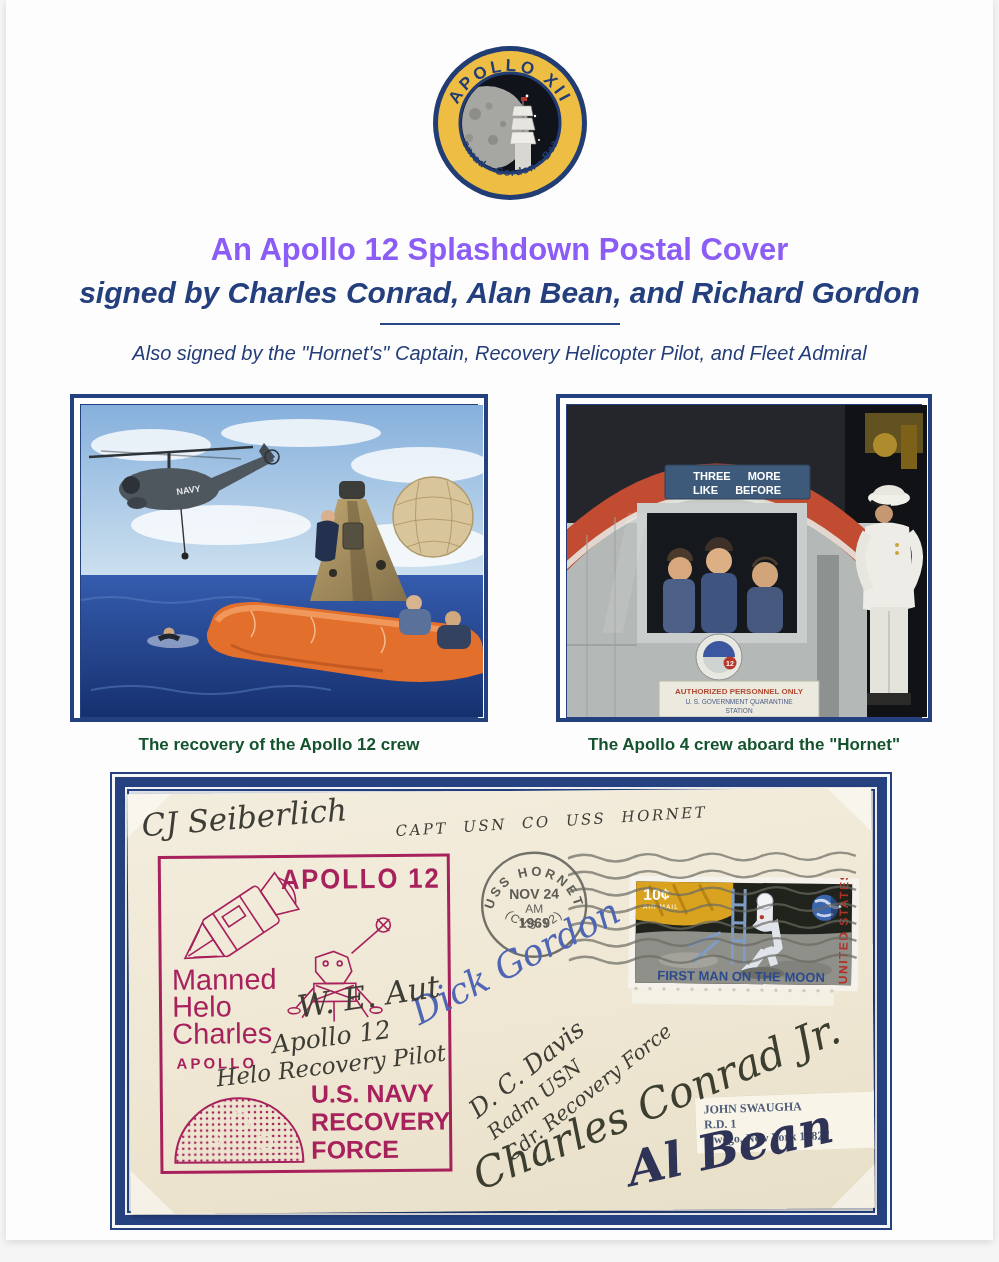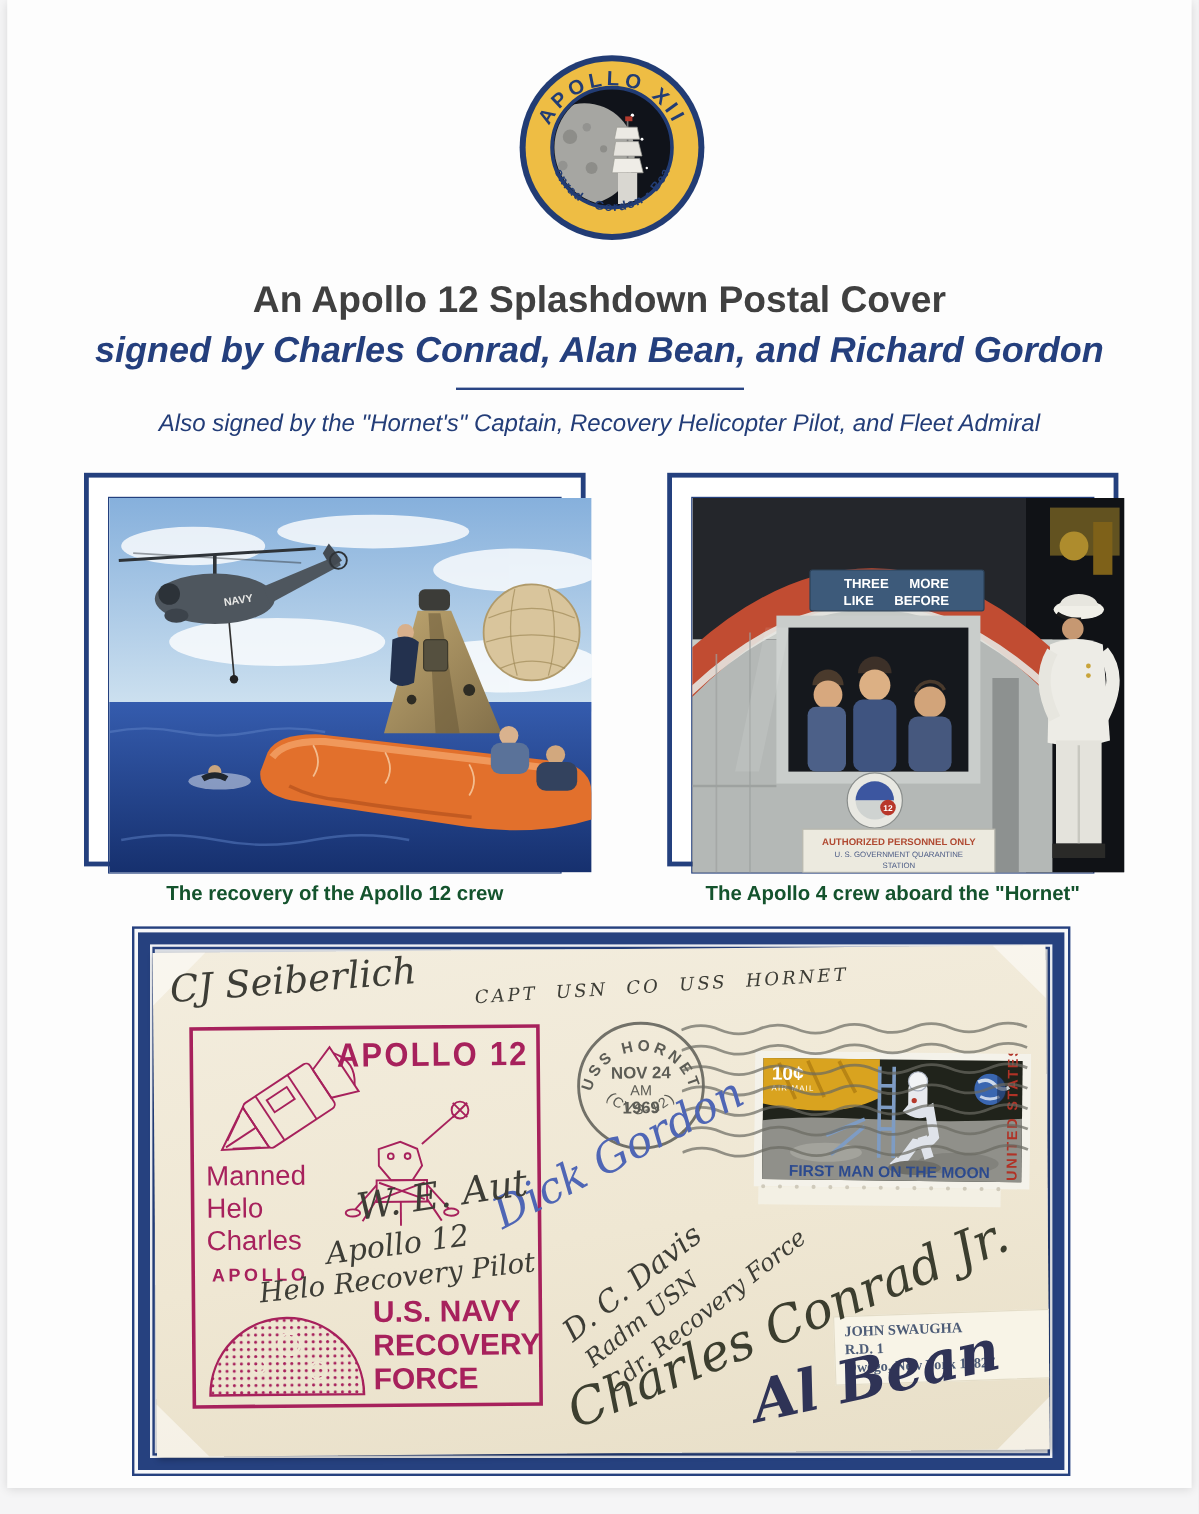--- a/index.html
+++ b/index.html
@@ -1,45 +1,45 @@
 <!DOCTYPE html>
 <html><head>
 <meta charset="utf-8">
 <style>
   html,body{margin:0;padding:0;background:#e9e9eb;}
   .page{position:relative;width:999px;height:1262px;background:#f5f5f6;overflow:hidden;
         font-family:"Liberation Sans",sans-serif;}
   .sheet{position:absolute;left:6px;top:0;width:987px;height:1240px;background:#fdfdfd;
          box-shadow:0 2px 8px rgba(0,0,0,.12);}
   .abs{position:absolute;}
-  .page-title{left:0;top:232px;width:100%;text-align:center;font-size:31px;font-weight:bold;color:#404040;}
+  .page-title{left:0;top:232px;width:100%;text-align:center;font-size:31px;font-weight:bold;color:#8b5cf6;}
   .page-subtitle{left:0;top:276px;width:100%;text-align:center;font-size:30px;font-weight:bold;
                  font-style:italic;color:#243f7d;}
   .title-divider{left:380px;top:323px;width:240px;border-top:2px solid #2a4584;}
   .tagline{left:0;top:342px;width:100%;text-align:center;font-size:20px;font-style:italic;color:#233d78;}
-  .photo-frame{background:#fff;border:4px solid #24407e;padding:16px;box-sizing:border-box;}
+  .photo-frame{background:#fff;border:4px solid #24407e;padding:6px;box-sizing:border-box;}
   .photo-inner{border:1px solid #24407e;line-height:0;}
   .caption{font-size:17px;font-weight:600;color:#14532d;text-align:center;}
   
   .cover-mat{left:110px;top:772px;width:782px;height:458px;border:2px solid #26417f;
              background:#f7f8fa;padding:3px;box-sizing:border-box;}
   .mat-band{width:100%;height:100%;background:#26417f;padding:10px;box-sizing:border-box;}
   .mat-pin{width:100%;height:100%;background:#eef0f4;padding:2px;box-sizing:border-box;}
   .mat-line{width:100%;height:100%;border:2px solid #26417f;box-sizing:border-box;background:#dfe2e8;}
   .envelope{position:relative;width:100%;height:100%;
             background:linear-gradient(172deg,#f3edde 0%,#efe7d3 55%,#e8dfc8 100%);
             transform:rotate(-0.5deg);box-shadow:1px 2px 5px rgba(0,0,0,.3);overflow:hidden;}
   .corner{position:absolute;width:62px;height:62px;background:rgba(255,255,255,.5);}
   .hand{font-family:"DejaVu Serif",serif;font-style:italic;white-space:nowrap;}
   .ink-black{color:#3d3d36;}
   .ink-blue{color:#4f66b5;}
   .cachet{left:30px;top:62px;width:292px;height:318px;border:3px solid #a7215c;box-sizing:border-box;}
   .cachet-title{position:absolute;right:6px;top:6px;font-size:28px;font-weight:bold;letter-spacing:2px;
                 color:#a7215c;transform:scaleX(.92);transform-origin:right;}
-  .cachet-mll{position:absolute;left:10px;top:108px;font-size:23px;line-height:27px;color:#a7215c;}
+  .cachet-mll{position:absolute;left:10px;top:108px;font-size:29px;line-height:27px;color:#a7215c;}
   .cachet-pacific{position:absolute;left:14px;top:196px;font-size:15px;font-weight:bold;
                   letter-spacing:3px;color:#a7215c;}
   .cachet-force{position:absolute;left:148px;top:222px;font-size:25px;font-weight:bold;
                 line-height:28px;color:#a7215c;}
   .addr{left:565px;top:305px;width:198px;height:58px;background:#f8f4e7;border:1px solid #e4ddc8;
         transform:rotate(-1.5deg);padding:5px 8px;box-sizing:border-box;
         font-family:"Liberation Serif",serif;font-weight:bold;font-size:12px;line-height:15px;
         color:#4d5c77;z-index:1;}
   .sig{position:absolute;white-space:nowrap;}
 </style>

